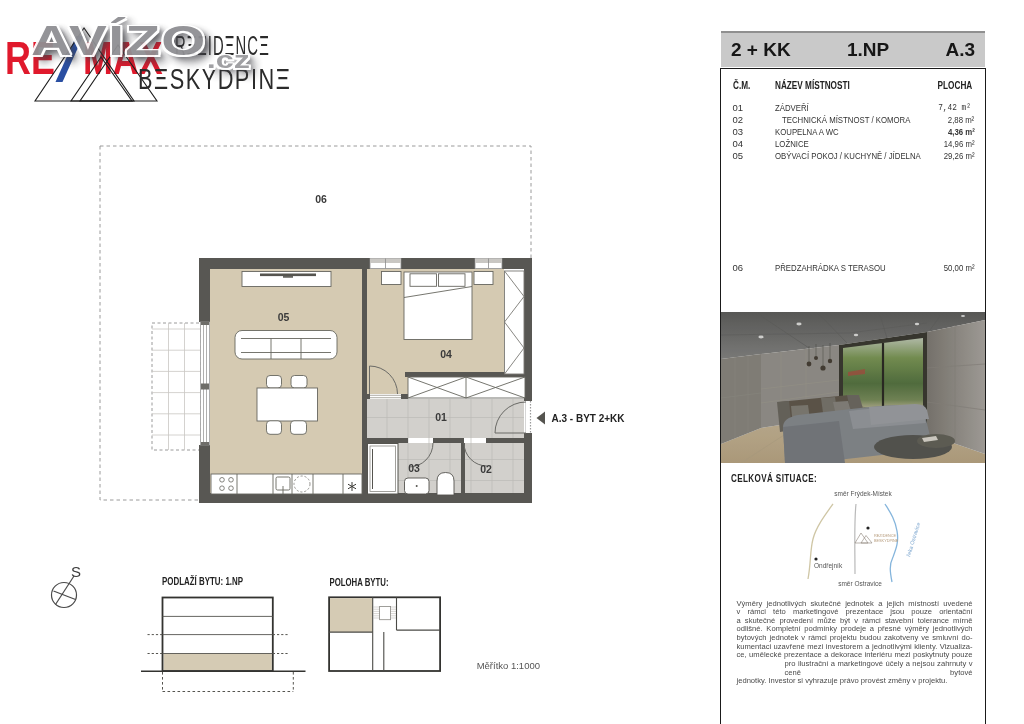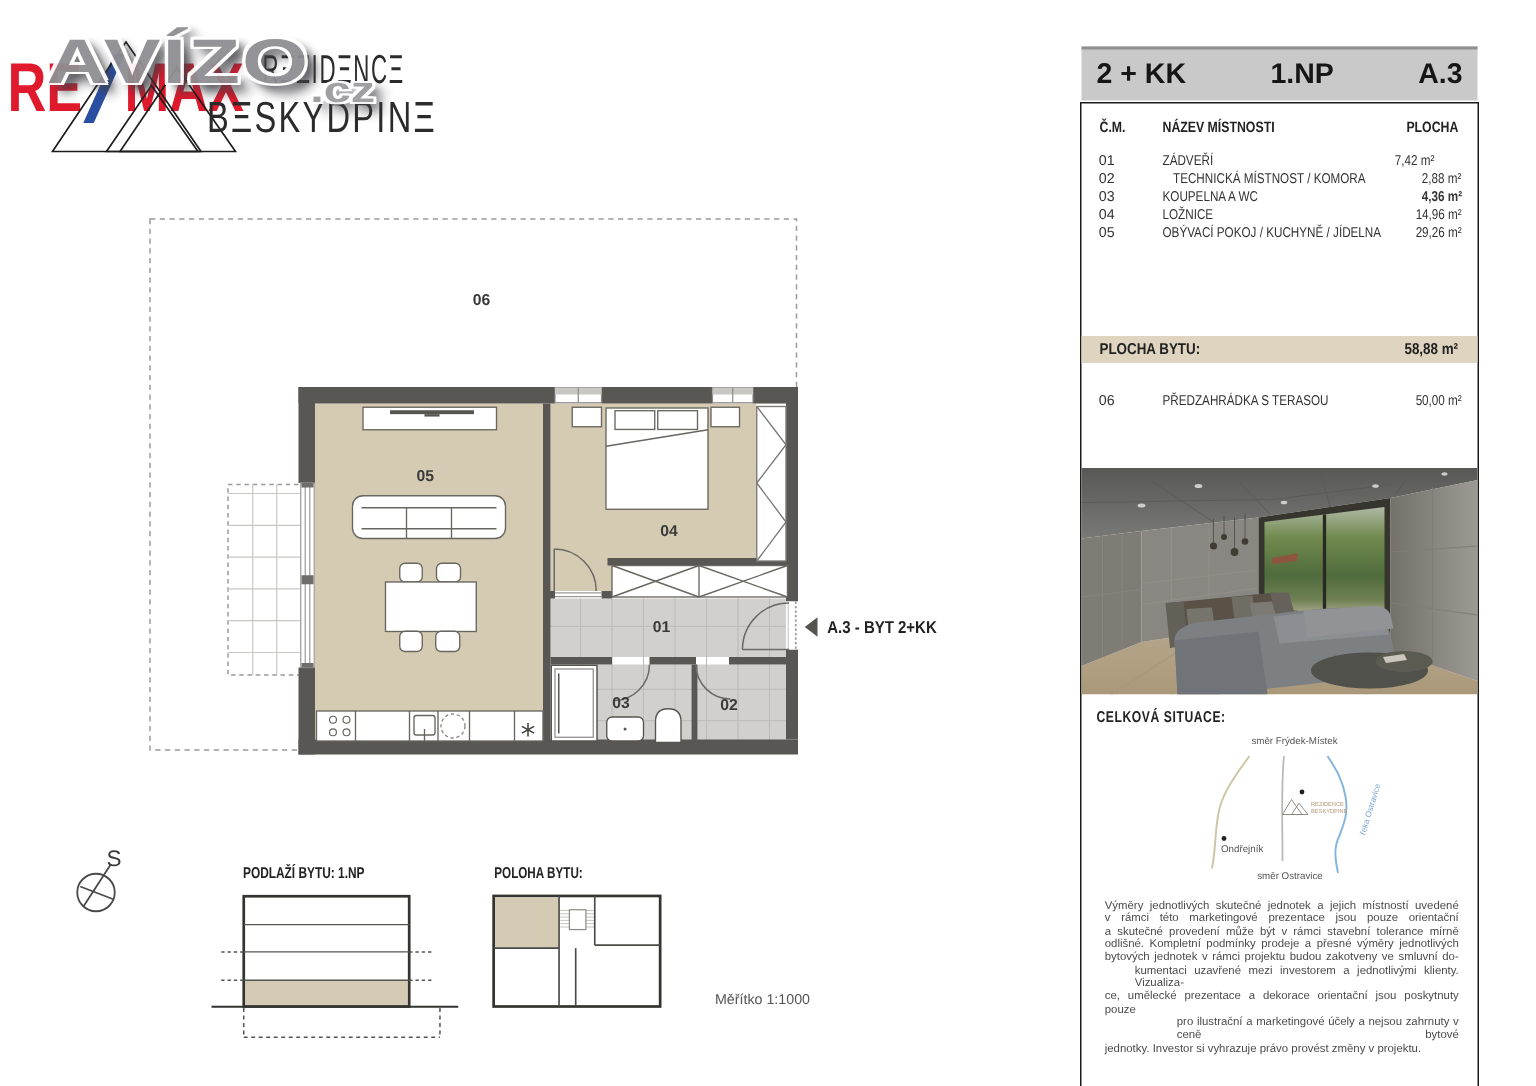--- a/index.html
+++ b/index.html
@@ -330,31 +330,27 @@
 
 <div class="abs" style="left:719.5px;top:67.5px;width:266px;height:712px;border:1.5px solid #1a1a1a;box-sizing:border-box;background:#fff;">
 
   <div class="abs" style="left:12px;top:11px;width:240px;font-size:10px;font-weight:bold;color:#222;">
     <span class="cnd">Č.M.</span>
     <span class="abs" style="left:42px;top:0;"><span class="cnd">NÁZEV MÍSTNOSTI</span></span>
     <span class="abs" style="right:0;top:0;"><span class="cndr">PLOCHA</span></span>
   </div>
 
   <div class="abs" style="left:12px;top:33px;width:243px;font-size:9.5px;color:#333;line-height:12px;">
-    <div style="position:relative;"><span>01</span><span class="abs" style="left:42px;"><span class="cnd">ZÁDVEŘÍ</span></span><span class="abs" style="right:19px;"><span class="cndr">7,42 m²</span></span></div>
+    <div style="position:relative;"><span>01</span><span class="abs" style="left:42px;"><span class="cnd">ZÁDVEŘÍ</span></span><span class="abs" style="right:5px;font-family:Liberation Mono, monospace;"><span class="cndr">7,42 m²</span></span></div>
     <div style="position:relative;"><span>02</span><span class="abs" style="left:49px;"><span class="cnd">TECHNICKÁ MÍSTNOST / KOMORA</span></span><span class="abs" style="right:1px;"><span class="cndr">2,88 m²</span></span></div>
     <div style="position:relative;"><span>03</span><span class="abs" style="left:42px;"><span class="cnd">KOUPELNA A WC</span></span><span class="abs" style="right:1px;font-weight:bold;"><span class="cndr">4,36 m²</span></span></div>
     <div style="position:relative;"><span>04</span><span class="abs" style="left:42px;"><span class="cnd">LOŽNICE</span></span><span class="abs" style="right:1px;"><span class="cndr">14,96 m²</span></span></div>
     <div style="position:relative;"><span>05</span><span class="abs" style="left:42px;"><span class="cnd">OBÝVACÍ POKOJ / KUCHYNĚ / JÍDELNA</span></span><span class="abs" style="right:1px;text-align:right;"><span class="cndr">29,26 m²</span></span></div>
   </div>
 
-  <div class="abs" style="left:0;top:155px;width:100%;height:18px;background:#ded4bf;display:flex;align-items:center;justify-content:space-between;padding:0 12px;box-sizing:border-box;font-size:10.5px;font-weight:bold;color:#222;">
-    <span class="cnd" style="transform:scaleX(.85);">PLOCHA BYTU:</span>
-      <span class="cndr" style="transform:scaleX(.85);">58,88 m²</span>
-  </div>
 
   <div class="abs" style="left:12px;top:193px;width:243px;font-size:9.5px;color:#333;">
     <span>06</span><span class="abs" style="left:42px;"><span class="cnd">PŘEDZAHRÁDKA S TERASOU</span></span><span class="abs" style="right:1px;"><span class="cndr">50,00 m²</span></span></div>
 
   <svg class="abs" style="left:0.5px;top:243.5px;" width="264" height="151" viewBox="0 0 264 151">
     <defs>
       <linearGradient id="ceil" x1="0" y1="0" x2="0" y2="1">
         <stop offset="0" stop-color="#5b5b59"></stop>
           <stop offset="1" stop-color="#7f7f7d"></stop>
       </linearGradient>
@@ -491,18 +487,18 @@
 
     <text x="131" y="99" font-size="6.5" fill="#555" text-anchor="middle">směr Ostravice</text>
   </svg>
 
   <div class="abs" style="left:16px;top:531px;width:236px;font-size:7.6px;line-height:8.65px;color:#4a4a4a;">
     <div style="text-align:justify;text-align-last:justify;">Výměry jednotlivých skutečné jednotek a jejich místností uvedené</div>
     <div style="text-align:justify;text-align-last:justify;">v rámci této marketingové prezentace jsou pouze orientační</div>
     <div style="text-align:justify;text-align-last:justify;">a skutečné provedení může být v rámci stavební tolerance mírně</div>
     <div style="text-align:justify;text-align-last:justify;">odlišné. Kompletní podmínky prodeje a přesné výměry jednotlivých</div>
     <div style="text-align:justify;text-align-last:justify;">bytových jednotek v rámci projektu budou zakotveny ve smluvní do-</div>
-    <div style="text-align:justify;text-align-last:justify;margin-left:20px;">kumentaci uzavřené mezi investorem a jednotlivými klienty. Vizualiza-</div>
-    <div style="text-align:justify;text-align-last:justify;">ce, umělecké prezentace a dekorace orientační jsou poskytnuty pouze</div>
+    <div style="text-align:justify;text-align-last:justify;">kumentaci uzavřené mezi investorem a jednotlivými klienty. Vizualiza-</div>
+    <div style="text-align:justify;text-align-last:justify;">ce, umělecké prezentace a dekorace interiéru mezi poskytnuty pouze</div>
     <div style="text-align:justify;text-align-last:justify;margin-left:48px;">pro ilustrační a marketingové účely a nejsou zahrnuty v ceně bytové</div>
     <div>jednotky. Investor si vyhrazuje právo provést změny v projektu.</div>
   </div>
 </div>
 
 </body></html>

